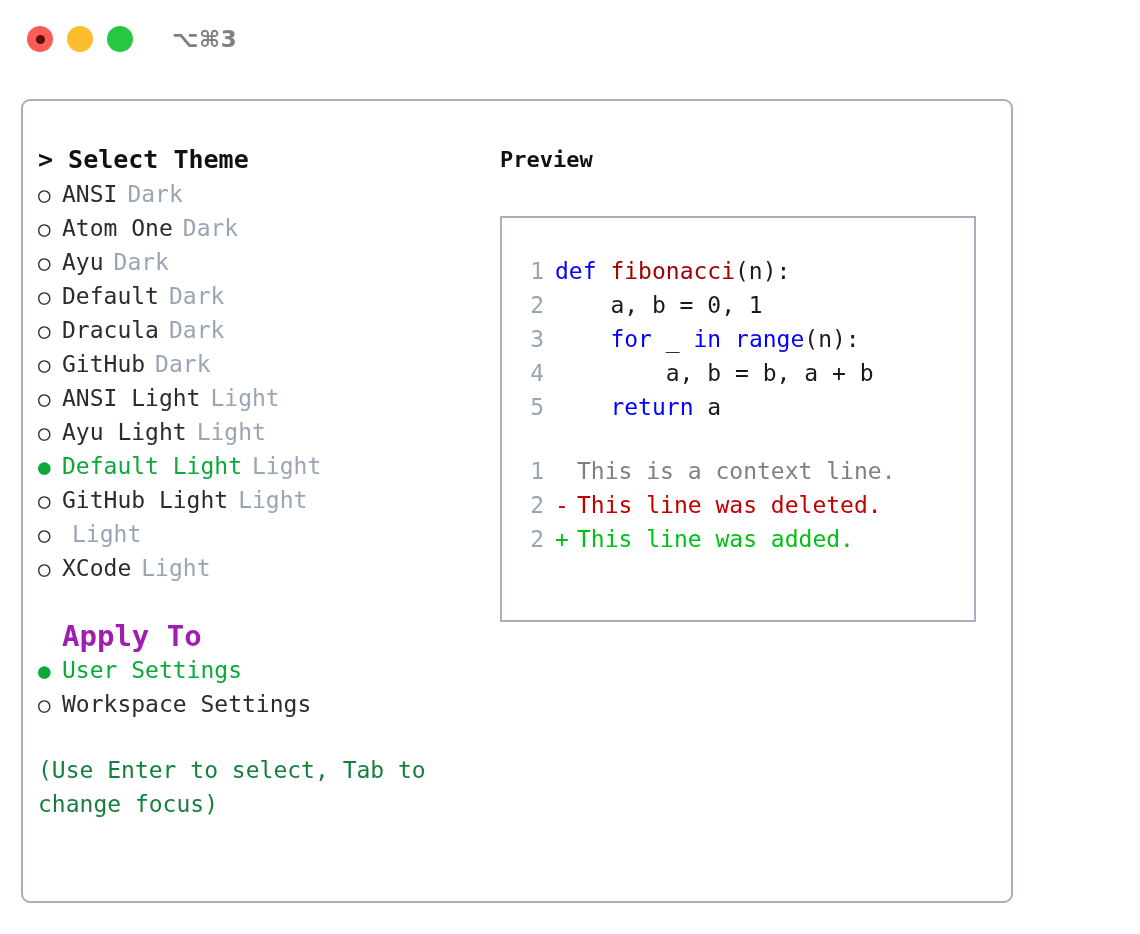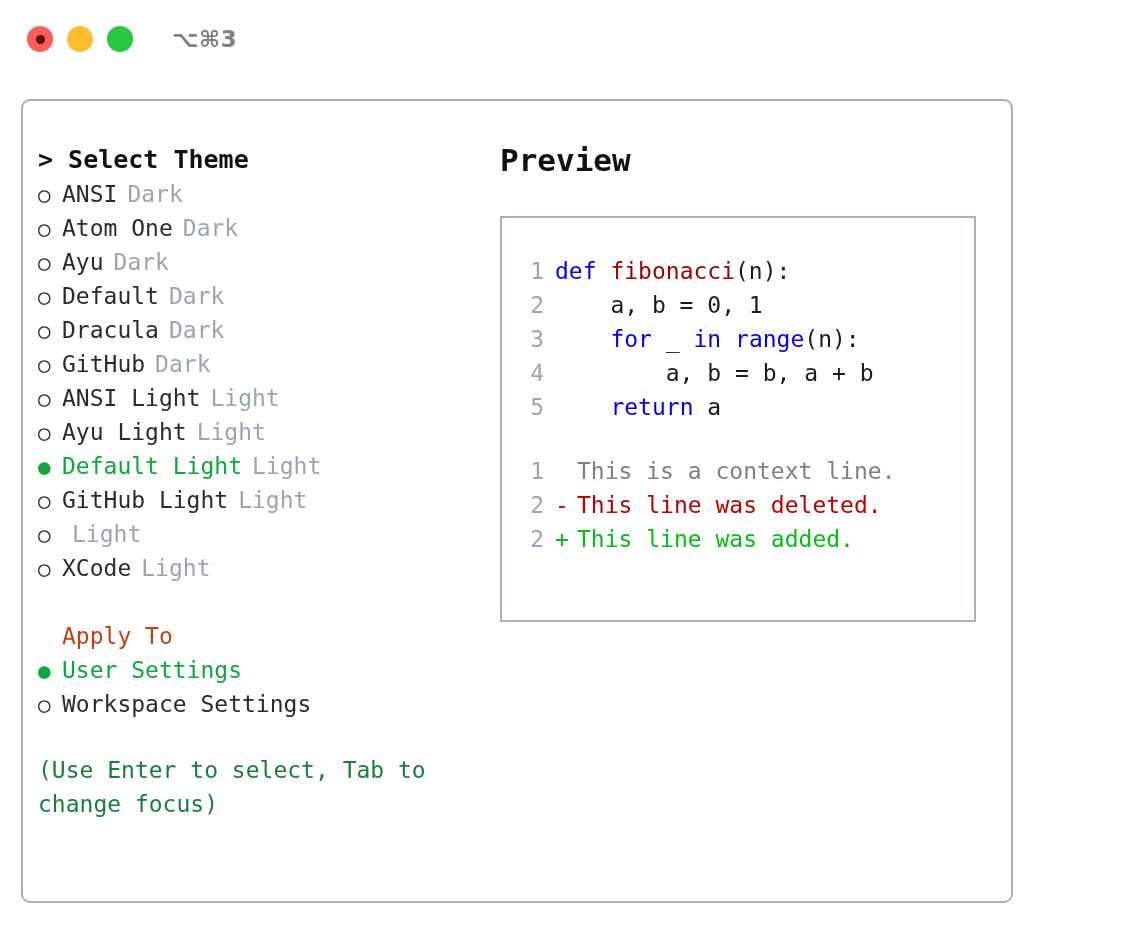--- a/index.html
+++ b/index.html
@@ -124,46 +124,47 @@
   }
   .opt-row.selected .bullet { color: #0ba93c; }
   .opt-row.selected .opt-label { color: #0ba93c; }
   .opt-label { color: #2b2b2b; }
   .opt-tag {
     color: #9aa5b4;
     margin-left: 10px;
   }
 
   .apply-head {
-    font-size: 23px;
-    color: #c2410c;
+    font-size: 29px;
+    color: #a21caf;
     line-height: 34px;
     padding-left: 24px;
     white-space: pre;
+    font-weight: bold;
   }
   .spacer-32 { height: 32px; }
   .spacer-34 { height: 34px; }
 
   .hint {
     margin-top: 0;
     font-size: 23px;
     color: #15803d;
     line-height: 34px;
     width: 410px;
   }
 
   
   .right-col {
     position: absolute;
     left: 477px;
     top: 42px;
     width: 490px;
   }
   .preview-head {
-    font-size: 31px;
+    font-size: 22px;
     font-weight: bold;
     color: #111111;
     line-height: 34px;
     white-space: pre;
   }
   .preview-box {
     margin-top: 39px;
     width: 476px;
     height: 406px;
     border: 2px solid #a7b0c0;

